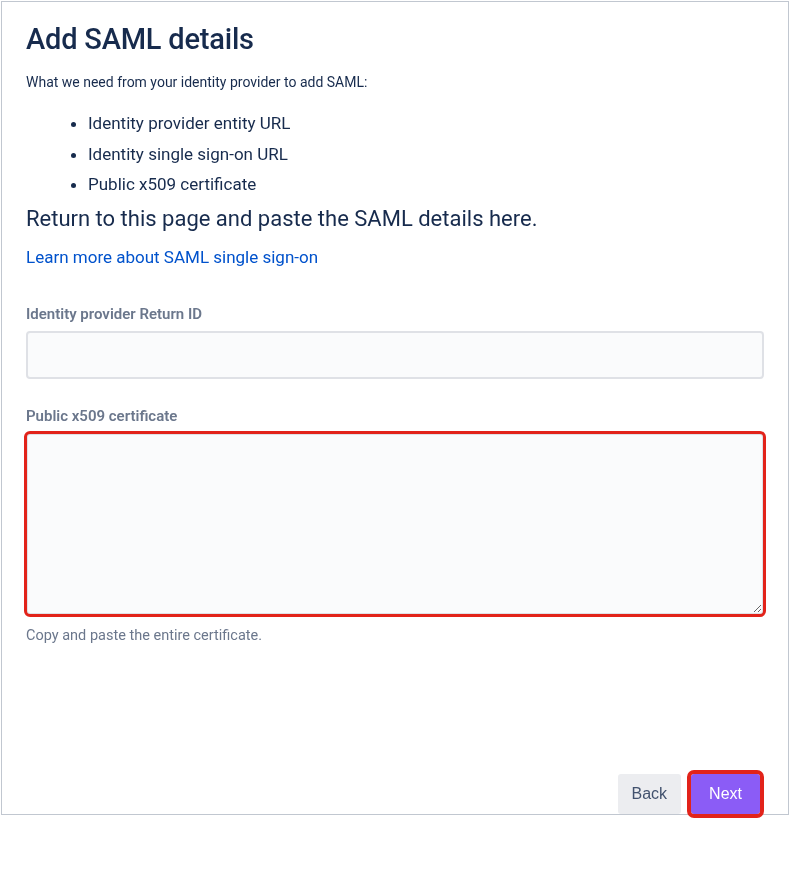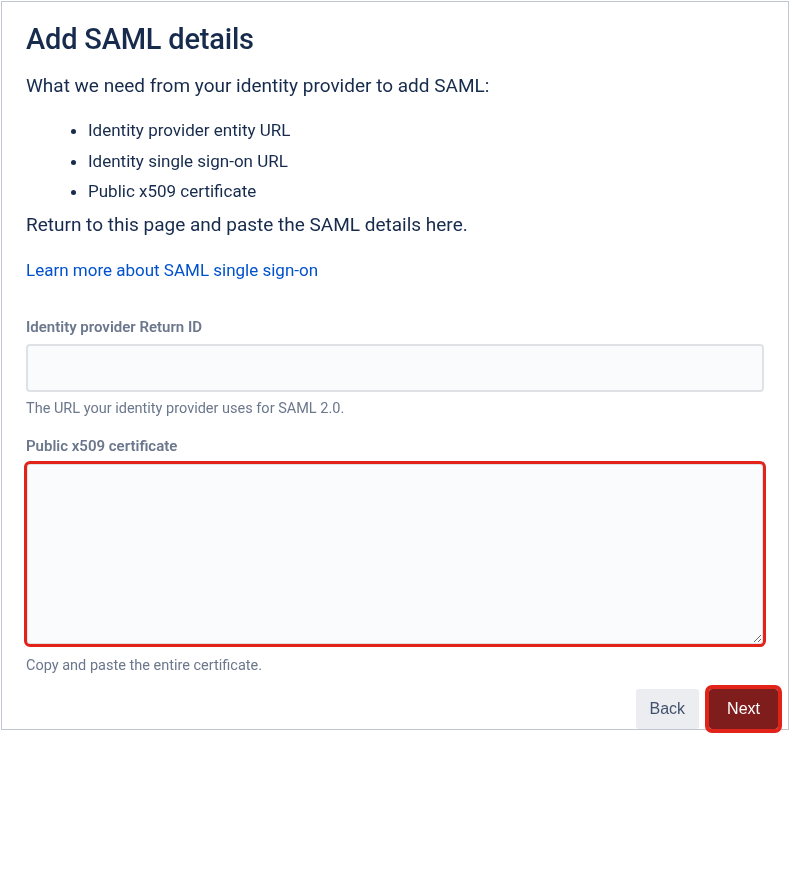--- a/index.html
+++ b/index.html
@@ -11,51 +11,51 @@
       font-family: -apple-system, BlinkMacSystemFont, "Segoe UI", Roboto, Helvetica, Arial, sans-serif;
       color: #172B4D;
       background: #fff;
       width: 792px;
       height: 886px;
       overflow: hidden;
     }
     .panel {
       border: 1px solid #C1C7D0;
       width: 788px;
-      height: 729px;
+      height: 814px;
       margin: 1px;
       padding: 20px 24px 0 24px;
       position: relative;
     }
     h1.page-title {
       font-size: 29px;
       font-weight: 500;
       color: #172B4D;
       margin-bottom: 18px;
       letter-spacing: -0.2px;
     }
     .intro-text {
-      font-size: 19px;
+      font-size: 14px;
       color: #172B4D;
       margin-bottom: 18px;
     }
     ul.req-list {
       list-style: disc;
       padding-left: 62px;
       margin-bottom: 6px;
     }
     ul.req-list li {
       font-size: 17px;
       color: #172B4D;
       line-height: 1.8;
     }
     .return-text {
-      font-size: 19px;
+      font-size: 22px;
       color: #172B4D;
-      margin-bottom: 24px;
+      margin-bottom: 16px;
     }
     a.learn-more {
       font-size: 17px;
       color: #0052CC;
       text-decoration: none;
       display: inline-block;
       margin-bottom: 38px;
     }
     .field-group {
       margin-bottom: 20px;
@@ -93,21 +93,21 @@
       font-family: inherit;
       margin-bottom: 8px;
     }
     .highlight-red {
       outline: 3px solid #E2231A;
       outline-offset: -1px;
     }
     .button-row {
       position: absolute;
       bottom: 0;
-      right: 10px;
+      right: 28px;
       display: flex;
       gap: 10px;
       align-items: center;
     }
     .btn {
       height: 40px;
       padding: 0 14px;
       border-radius: 3px;
       font-size: 16px;
       font-weight: 500;
@@ -115,21 +115,21 @@
       cursor: pointer;
       display: inline-flex;
       align-items: center;
       justify-content: center;
     }
     .btn-back {
       background: rgba(9,30,66,0.08);
       color: #42526E;
     }
     .btn-next {
-      background: #7f1d1d;
+      background: #8b5cf6;
       color: #fff;
       padding: 0 18px;
     }
     .btn-next.highlight-red {
       outline: 4px solid #E2231A;
       outline-offset: 0;
     }
   </style>
 </head>
 <body>
@@ -146,21 +146,20 @@
     <li>Public x509 certificate</li>
   </ul>
 
   <p class="return-text">Return to this page and paste the SAML details here.</p>
 
   <a href="#" class="learn-more">Learn more about SAML single sign-on</a>
 
   <div class="field-group">
     <label class="field-label">Identity provider Return ID</label>
     <input type="text" class="text-input" value="" style="">
-    <div class="help-text">The URL your identity provider uses for SAML 2.0.</div>
   </div>
 
 
   <div class="field-group">
     <label class="field-label">Public x509 certificate</label>
     <textarea class="cert-textarea highlight-red" style=""></textarea>
     <div class="help-text">Copy and paste the entire certificate.</div>
   </div>
 
   <div class="button-row">

